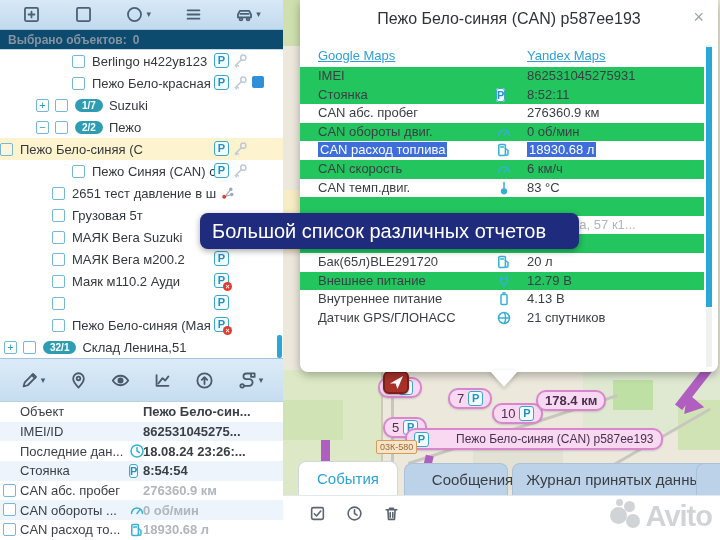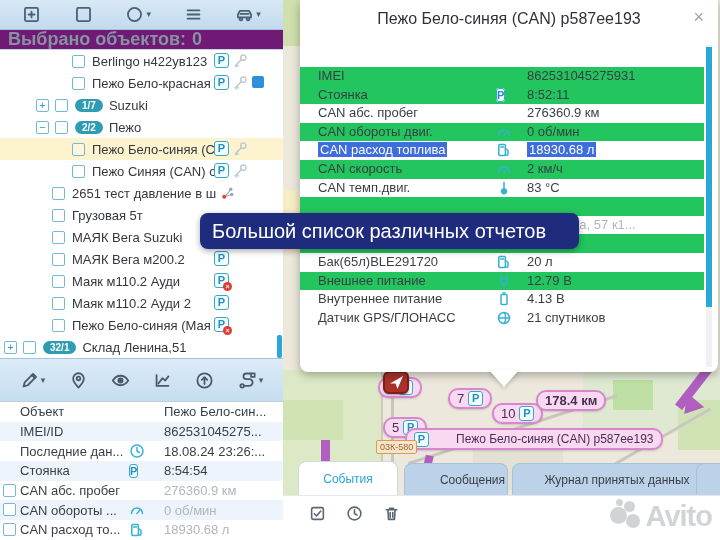--- a/index.html
+++ b/index.html
@@ -11,22 +11,22 @@
   .left-panel{position:absolute;left:0;top:0;width:283px;height:540px;background:#fff;
     border-right:1px solid #9fb8cc;z-index:2;}
   .tree-toolbar{position:absolute;left:0;top:0;width:283px;height:30px;
     background:linear-gradient(#d8e8f6,#c2daee);border-bottom:1px solid #a6c3dc;
     display:flex;align-items:center;justify-content:space-around;padding:0 6px;color:#4a6075;}
   .tbtn{display:flex;align-items:center;gap:2px;cursor:pointer;}
   .ic{display:inline-flex;width:16px;height:16px;}
   .ic svg{width:100%;height:100%;}
   .ic.big{width:19px;height:19px;}
   .caret{font-size:9px;color:#4a6075;line-height:1;}
-  .selected-bar{position:absolute;left:0;top:30px;width:283px;height:20px;background:#701a75;
-    border-bottom:1px solid #c4d7e8;font-size:18px;font-weight:bold;color:#8593a3;
+  .selected-bar{position:absolute;left:0;top:30px;width:283px;height:20px;background:#0c4a6e;
+    border-bottom:1px solid #c4d7e8;font-size:12px;font-weight:bold;color:#8593a3;
     display:flex;align-items:center;padding:0 8px;gap:6px;}
   .tree{position:absolute;left:0;top:50px;width:283px;height:308px;background:#fff;overflow:hidden;}
   .tree-row{position:relative;height:22px;display:flex;align-items:center;font-size:13px;color:#33383d;}
   .tree-row.selected{background:#fdf3cf;}
   .expand-box{width:13px;height:13px;border:1px solid #74b7d6;background:#fff;border-radius:2px;
     font-size:11px;line-height:11px;text-align:center;color:#2e9fc0;flex:0 0 13px;margin-right:6px;cursor:pointer;}
   .cbx{width:13px;height:13px;border:1px solid #74b7d6;background:#fff;border-radius:2px;
     flex:0 0 13px;margin-right:7px;cursor:pointer;}
   .tree-row.selected .cbx{background:#fdf6de;}
   .badge{background:#2e9db4;color:#fff;font-size:10px;font-weight:bold;border-radius:8px;
@@ -45,21 +45,21 @@
   
   .obj-toolbar{position:absolute;left:0;top:358px;width:283px;height:44px;
     background:linear-gradient(#dcebf8,#c6ddf0);border-top:1px solid #a6c3dc;border-bottom:1px solid #b9cfe2;
     display:flex;align-items:center;justify-content:space-around;padding:0 8px;color:#4a5a6a;}
   .obj-table{position:absolute;left:0;top:402px;width:283px;height:138px;background:#fff;overflow:hidden;font-size:13px;}
   .obj-row{position:relative;height:19.7px;display:flex;align-items:center;}
   .obj-row.stripe{background:#eef4fb;}
   .obj-row .cbx{position:absolute;left:3px;top:3px;margin:0;}
   .obj-label{position:absolute;left:20px;width:108px;white-space:nowrap;overflow:hidden;}
   .obj-icon{position:absolute;left:129px;width:16px;height:16px;color:#35b1d3;}
-  .obj-value{position:absolute;left:164px;width:132px;white-space:nowrap;overflow:hidden;}
+  .obj-value{position:absolute;left:143px;width:132px;white-space:nowrap;overflow:hidden;font-weight:bold;}
   .muted{color:#b0b6bc;}
 
   
   .map{position:absolute;left:283px;top:0;width:437px;height:495px;background:#ece8dc;z-index:1;overflow:hidden;}
   .patch{position:absolute;}
   .mline{position:absolute;background:#c9c7bd;}
   .purple{position:absolute;background:#b05fc0;}
   .ptri{position:absolute;width:0;height:0;}
 
   .bubble{position:absolute;display:flex;align-items:center;gap:4px;background:#f9d9f2;
@@ -95,21 +95,21 @@
     filter:drop-shadow(0 2px 2px rgba(0,0,0,.2));}
 
   
   .banner{position:absolute;left:200px;top:213px;width:379px;height:36px;background:#1f2b7d;
     border-radius:8px;z-index:9;display:flex;align-items:center;padding:0 12px;
     color:#fff;font-size:20px;white-space:nowrap;box-shadow:0 2px 6px rgba(0,0,0,.35);}
 
   
   .tabs-bar{position:absolute;left:283px;top:460px;width:437px;height:35px;z-index:6;}
   .tab{position:absolute;top:3px;height:32px;border-radius:8px 8px 0 0;display:flex;align-items:center;
-    justify-content:center;font-size:12px;color:#3a3f45;background:#bcd2e8;border:1px solid #a9c2da;
+    justify-content:center;font-size:15px;color:#3a3f45;background:#bcd2e8;border:1px solid #a9c2da;
     border-bottom:none;cursor:pointer;}
   .tab.active{background:#fff;color:#2aa3d6;border-color:#d0d8de;top:1px;height:34px;z-index:2;}
   .tab0{left:15px;width:100px;}
   .tab1{left:121px;width:104px;padding-left:33px;}
   .tab2{left:229px;width:210px;}
   .tab3{left:413px;width:40px;}
   .tab-content{position:absolute;left:283px;top:495px;width:437px;height:45px;background:#fff;z-index:6;
     border-top:1px solid #e3e8ec;}
   .tc-icons{position:absolute;left:26px;top:9px;display:flex;gap:20px;color:#5a6570;}
   .tc-icons .ic{width:17px;height:17px;cursor:pointer;}
@@ -174,20 +174,24 @@
       <span class="p-badge">P</span>
       <span class="ic key-ic"></span>
       <span>Пежо Бело-синяя (CAN) p587ee193</span>
     </div>
     <div class="road-label" style="left:93px;top:440px;">03К-580</div>
   </div>
 
   <div class="popup">
     <div class="popup-title">Пежо Бело-синяя (CAN) p587ee193</div>
     <div class="popup-close">×</div>
+    <div class="popup-links">
+      <a class="lnk-g">Google Maps</a>
+      <a class="lnk-y">Yandex Maps</a>
+    </div>
     <div class="pop-rows" id="pop-rows">
         <div class="pop-row stripe">
           <span class="pop-label">IMEI</span>
           <span class="pop-value">862531045275931</span>
         </div>
         <div class="pop-row stripe">
           <span class="pop-label">Стоянка</span>
           <span class="pop-icon"><span class="p-badge">P</span></span>
           <span class="pop-value">8:52:11</span>
         </div>
@@ -216,21 +220,21 @@
           <span class="pop-value"><span class="sel">18930.68 л</span></span>
         </div>
         <div class="pop-row stripe">
           <span class="pop-label">CAN скорость</span>
           <span class="pop-icon"><span class="ic ">
               <svg viewBox="0 0 16 16" fill="none" stroke="currentColor" stroke-width="1.5" stroke-linecap="round" stroke-linejoin="round">
                 <path d="M2.5 11.5a5.5 5.5 0 0 1 11 0"></path>
                 <path d="M8 11.5l2.8-3.6"></path>
               </svg>
             </span></span>
-          <span class="pop-value">2 км/ч</span>
+          <span class="pop-value">6 км/ч</span>
         </div>
         <div class="pop-row">
           <span class="pop-label">CAN темп.двиг.</span>
           <span class="pop-icon"><span class="ic ">
               <svg viewBox="0 0 16 16" fill="none" stroke="currentColor" stroke-width="1.5" stroke-linecap="round" stroke-linejoin="round">
                 <path d="M8 2.5V9"></path>
                 <circle cx="8" cy="11.3" r="2.4" fill="currentColor"></circle>
               </svg>
             </span></span>
           <span class="pop-value">83 °C</span>
@@ -375,21 +379,21 @@
           <span class="cbx"></span>
           <span class="badge">1/7</span>
           <span class="tree-label">Suzuki</span>
         </div>
         <div class="tree-row" style="padding-left: 36px;">
           <span class="expand-box">−</span>
           <span class="cbx"></span>
           <span class="badge">2/2</span>
           <span class="tree-label">Пежо</span>
         </div>
-        <div class="tree-row selected" style="padding-left: 72px; align-items: center;">
+        <div class="tree-row selected" style=" align-items: center;">
           <span class="cbx"></span>
           <span class="tree-label">Пежо Бело-синяя (С</span>
           <span class="trail" style="left: 214px;">
             <span class="p-badge">P</span>
             <span class="ic key-ic">
               <svg viewBox="0 0 16 16" fill="none" stroke="currentColor" stroke-width="1.5" stroke-linecap="round" stroke-linejoin="round">
                 <circle cx="11.3" cy="4.7" r="2.6"></circle>
                 <path d="M9.4 6.6L3.2 12.8M4.7 11.3l1.7 1.7M3.4 12.6l1.1 1.1"></path>
               </svg>
             </span>
@@ -437,21 +441,20 @@
         </div>
         <div class="tree-row" style="padding-left: 52px;">
           <span class="cbx"></span>
           <span class="tree-label">Маяк м110.2 Ауди</span>
           <span class="trail" style="left: 214px;">
             <span class="p-badge">P<span class="offdot">×</span></span>
           </span>
         </div>
         <div class="tree-row" style="padding-left: 52px;">
           <span class="cbx"></span>
-          <span class="tree-label">Маяк м110.2 Ауди 2</span>
           <span class="trail" style="left: 214px;">
             <span class="p-badge">P</span>
           </span>
         </div>
         <div class="tree-row" style="padding-left: 52px;">
           <span class="cbx"></span>
           <span class="tree-label">Пежо Бело-синяя (Мая</span>
           <span class="trail" style="left: 214px;">
             <span class="p-badge">P<span class="offdot">×</span></span>
           </span>

